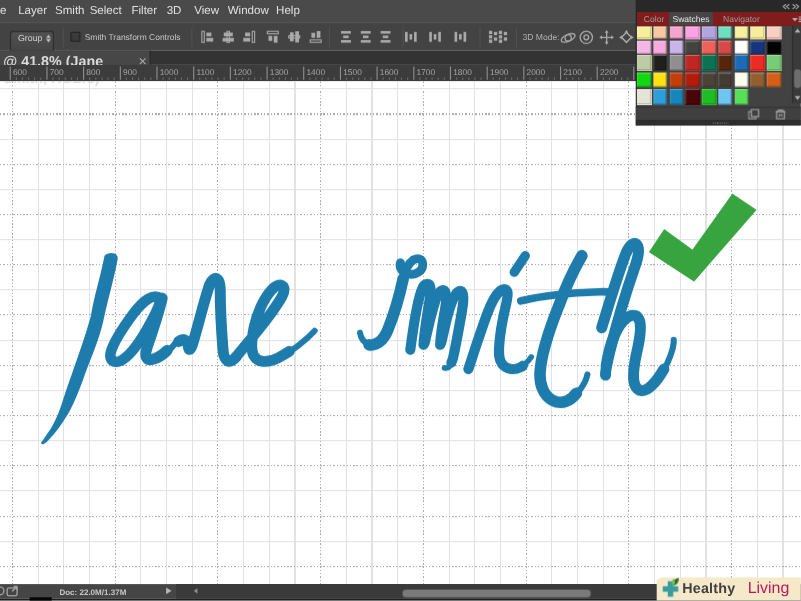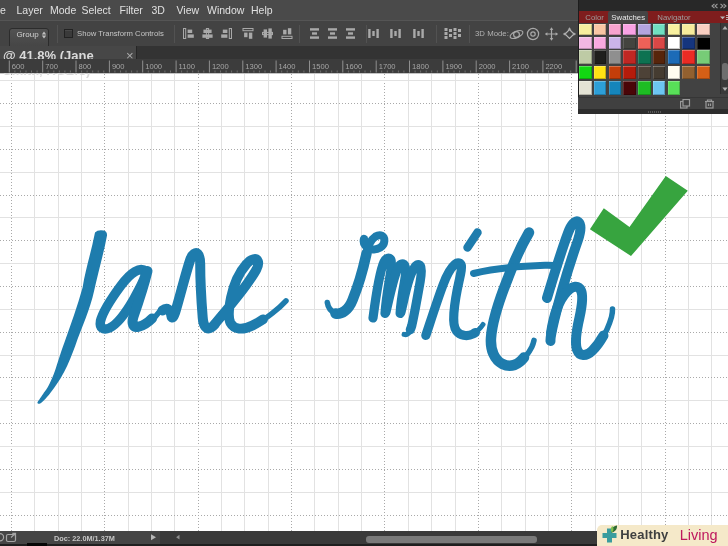--- a/index.html
+++ b/index.html
@@ -85,39 +85,39 @@
 <path d="M547,297 C553,277 562,248 568,232 C571,223.5 575.5,218.5 578.5,221 C581.5,223.5 581,230 578,239 C571,259 561,291 554.5,318 C551.5,330.5 550.2,337 550.5,340" fill="none" stroke="#1E7CAD" stroke-width="10" stroke-linecap="round" stroke-linejoin="round"></path>
 <path d="M551,332 C553.5,316 559,299 566.5,291 C572.5,284.5 578.5,284 581,289.5 C583.5,295 582,305 579.5,316.5 C576.5,329.5 574.5,341.5 577,348.5 C579.5,355.5 586,356 592.5,349.5 C596.5,345.5 600.5,339.8 603.5,334.5" fill="none" stroke="#1E7CAD" stroke-width="10" stroke-linecap="round" stroke-linejoin="round"></path>
 <path d="M601,339 C605.5,332.5 609.5,323 611.5,316 C612.3,312.5 612.6,310 612.5,308" fill="none" stroke="#1E7CAD" stroke-width="5.5" stroke-linecap="round" stroke-linejoin="round"></path>
 <path d="M603.8,207.3 L629.5,226 L665.8,175 L687.8,189.7 L631,255 L589.9,228.2 Z" fill="#37A43F"></path>
 </svg>
 </div>
 
 <div class="abs" style="left:0;top:0;width:728px;height:19.5px;background:#4a4a4a;color:#e0e0e0;font-size:10.5px;">
 <span class="abs" style="left:0px;top:4px;">e</span>
 <span class="abs" style="left:16.5px;top:4px;">Layer</span>
-<span class="abs" style="left:50px;top:4px;">Mode</span>
+<span class="abs" style="left:50px;top:4px;">Smith</span>
 <span class="abs" style="left:81.5px;top:4px;text-align:right;">Select</span>
 <span class="abs" style="left:119.5px;top:4px;">Filter</span>
 <span class="abs" style="left:151.5px;top:4px;">3D</span>
 <span class="abs" style="left:176.5px;top:4px;">View</span>
 <span class="abs" style="left:207px;top:4px;">Window</span>
 <span class="abs" style="left:251px;top:4px;">Help</span>
 </div>
 
 <div class="abs" style="left:0;top:19.5px;width:728px;height:26px;background:#434343;border-top:1px solid #555;">
 <div class="abs" style="left:9.4px;top:7px;width:40px;height:29px;background:linear-gradient(#525252,#3f3f3f);border:1px solid #2c2c2c;border-radius:3px;color:#d2d2d2;font-size:8px;">
 <span class="abs" style="left:6px;top:1.5px;">Group</span>
 <svg class="abs" style="left:30px;top:1px" width="8" height="10">
         <path d="M4 1.5 l2.2 3 h-4.4 z M4 8.5 l2.2 -3 h-4.4 z" fill="#c0c0c0"></path>
       </svg>
 </div>
 <div class="abs" style="left:57.4px;top:4px;width:1px;height:18px;background:#383838;border-right:1px solid #525252;"></div>
 <div class="abs" style="left:64.3px;top:8px;width:9px;height:9px;background:#3a3a3a;border:1px solid #222;box-shadow:inset 0 1px 0 rgba(255,255,255,.08);"></div>
-<span class="abs" style="left:77px;top:8.5px;color:#c6c6c6;font-size:7.7px;">Show Transform Controls</span>
+<span class="abs" style="left:77px;top:8.5px;color:#c6c6c6;font-size:7.7px;">Smith Transform Controls</span>
 <div class="abs" style="left:174px;top:4px;width:1px;height:18px;background:#383838;border-right:1px solid #525252;"></div>
 <div class="abs" style="left:299px;top:4px;width:1px;height:18px;background:#383838;border-right:1px solid #525252;"></div>
 <div class="abs" style="left:366px;top:4px;width:1px;height:18px;background:#383838;border-right:1px solid #525252;"></div>
 <div class="abs" style="left:436px;top:4px;width:1px;height:18px;background:#383838;border-right:1px solid #525252;"></div>
 <div class="abs" style="left:469px;top:4px;width:1px;height:18px;background:#383838;border-right:1px solid #525252;"></div>
 <span class="abs" style="left:475px;top:8.5px;color:#b2b2b2;font-size:7.8px;">3D Mode:</span>
 <svg class="abs" style="left:0;top:-19.5px" width="728" height="46">
 <g transform="translate(183,27)">
         <rect x="0.5" y="0.5" width="2.2" height="10" fill="none" stroke="#a9a9a9" stroke-width="1"></rect>
         <rect x="4.6" y="1.6" width="4.6" height="3.4" fill="#a9a9a9"></rect>

